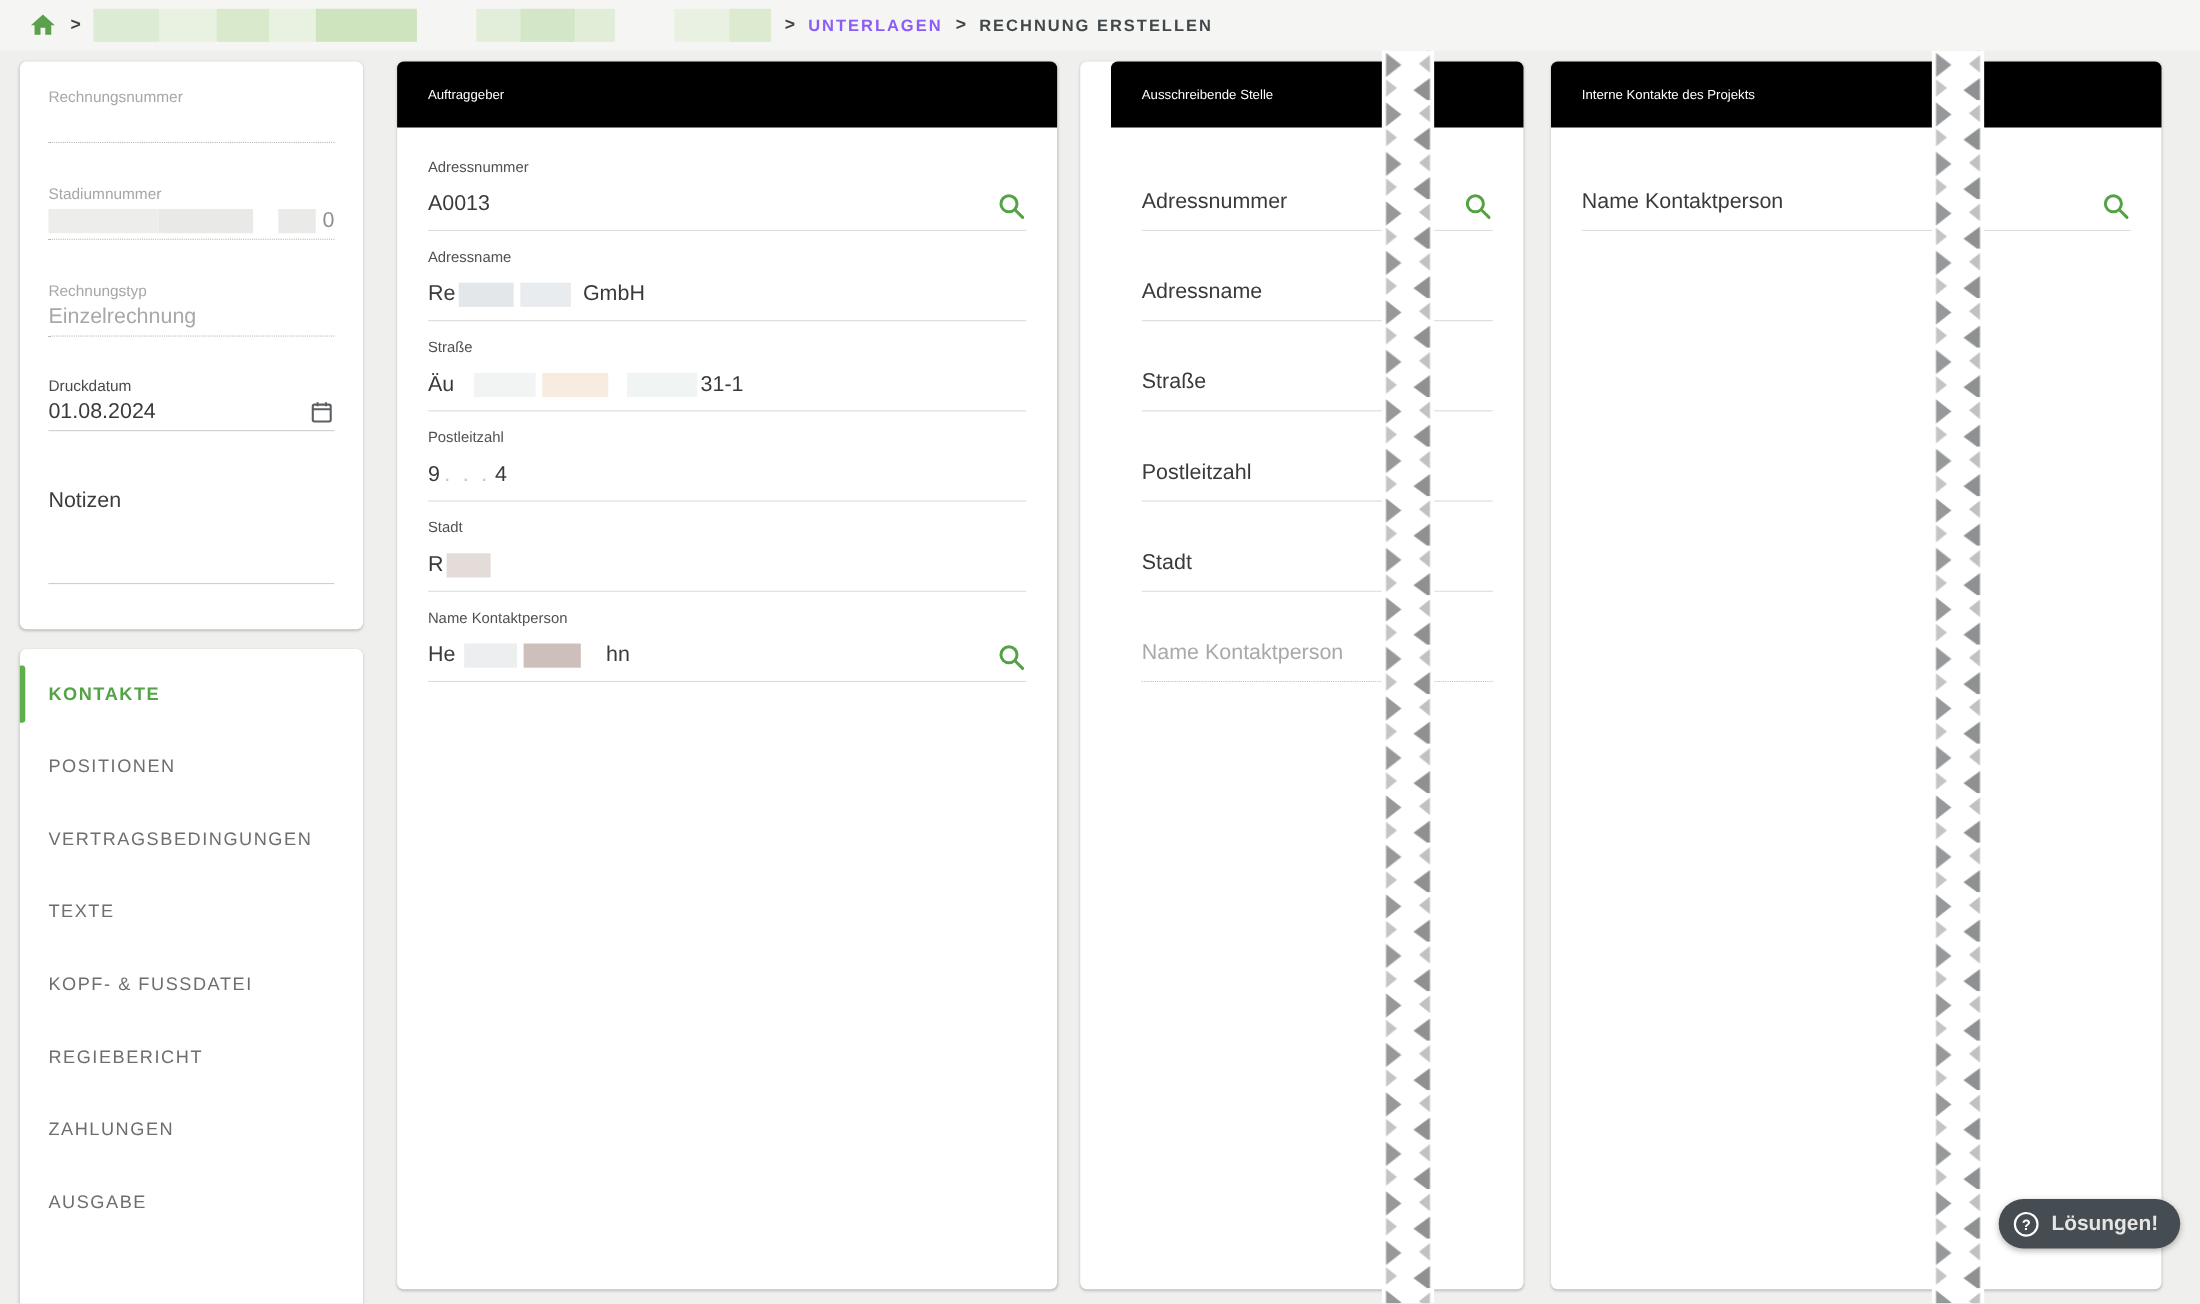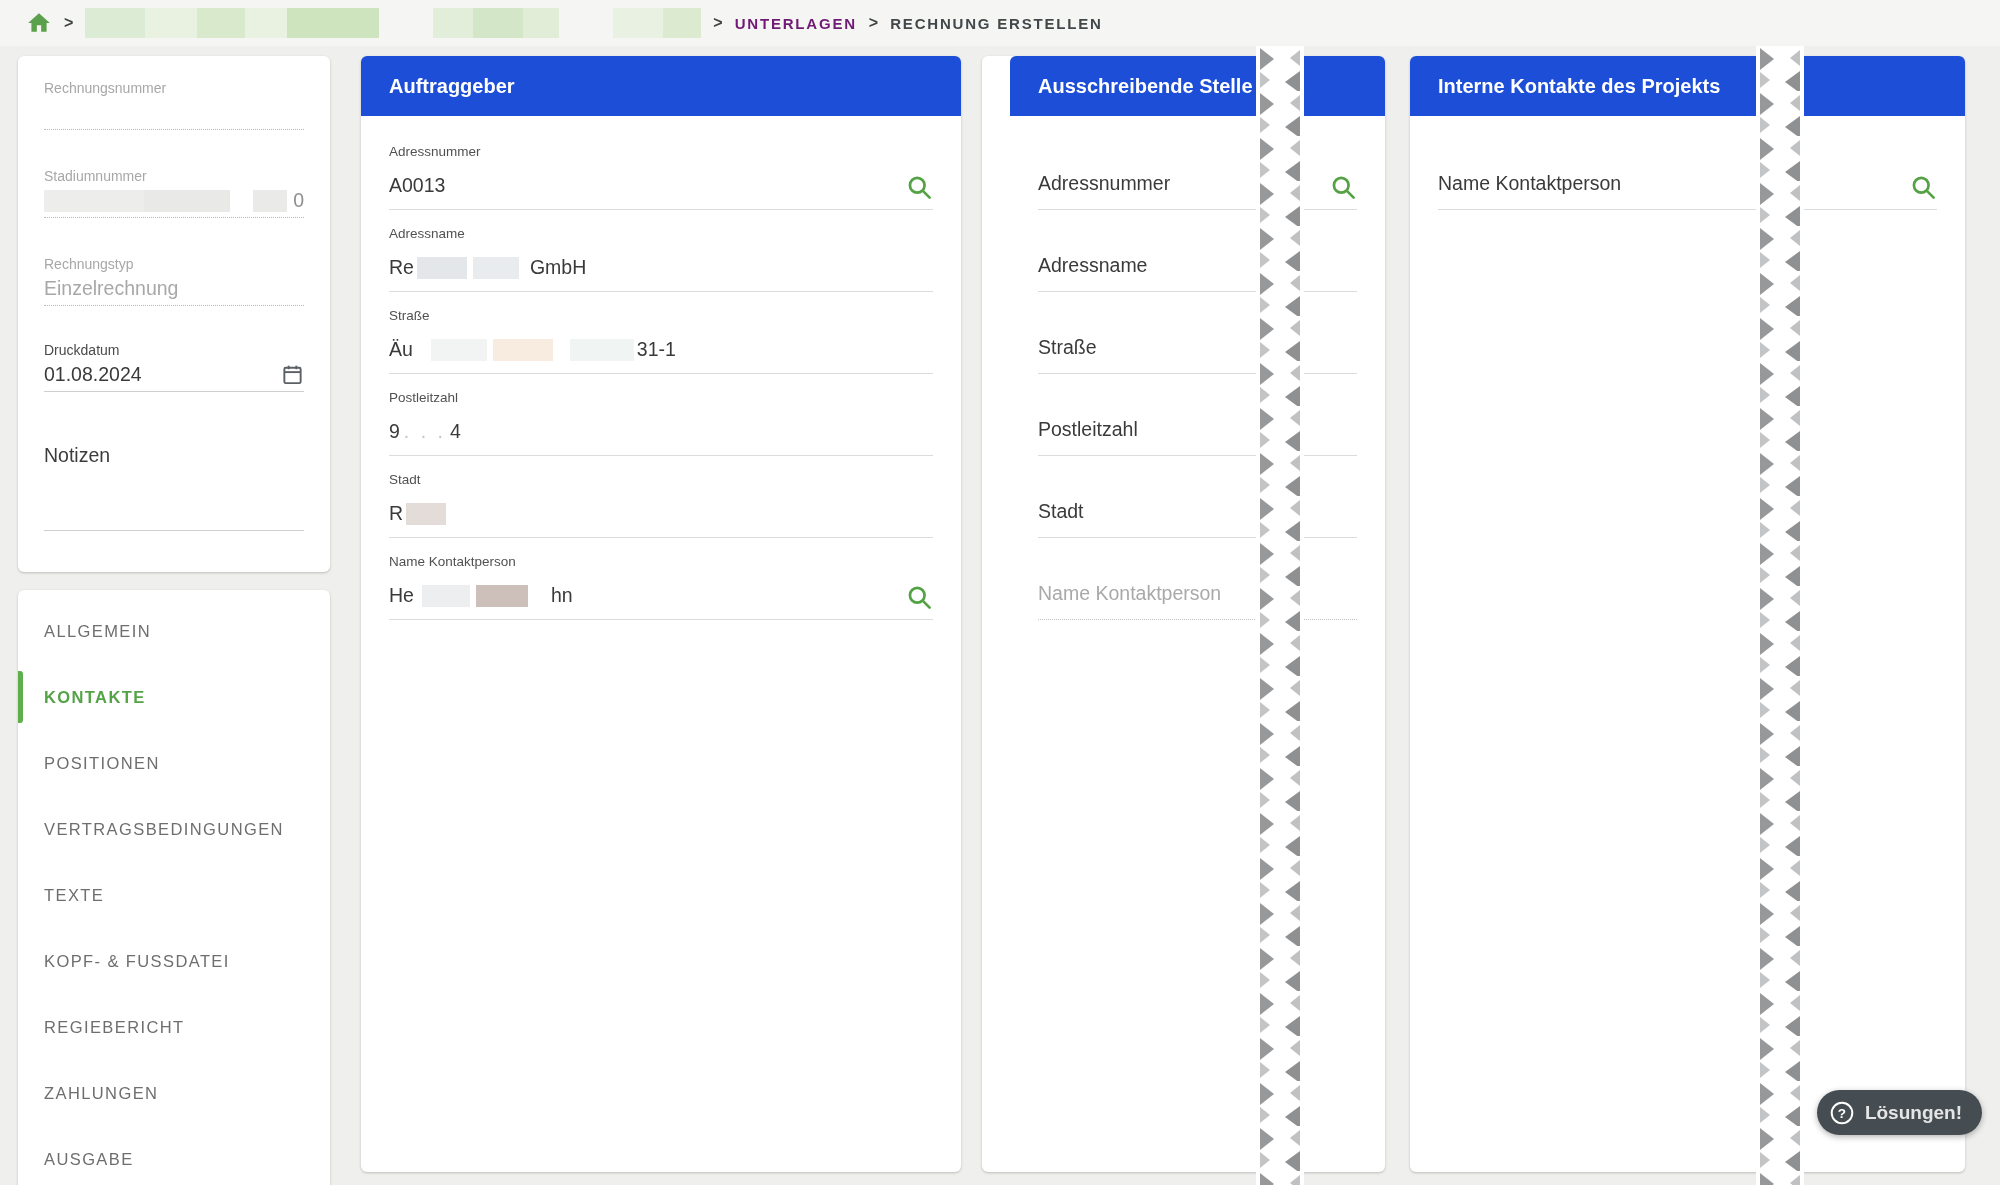--- a/index.html
+++ b/index.html
@@ -13,21 +13,21 @@
   }
 
   
   .topbar {
     position:absolute; left:0; top:0; width:2000px; height:46px;
     background:#f5f5f3;
     display:flex; align-items:center;
     padding-left:26px; gap:10px;
   }
   .bc-sep { font-size:16px; font-weight:700; color:#3f4446; margin:0 2px; }
-  .bc-link { font-size:15px; font-weight:700; letter-spacing:1.8px; color:#701a75; }
+  .bc-link { font-size:15px; font-weight:700; letter-spacing:1.8px; color:#8b5cf6; }
   .bc-current { font-size:15px; font-weight:700; letter-spacing:1.8px; color:#42484a; }
   .bc-block { height:30px; display:inline-block; }
   .bc-gap { width:34px; }
 
   
   .card {
     position:absolute; background:#fff; border-radius:6px;
     box-shadow:0 1px 3px rgba(0,0,0,.14), 0 1px 2px rgba(0,0,0,.08);
   }
 
@@ -58,23 +58,23 @@
     background:#5eae4b; border-radius:0 3px 3px 0;
   }
 
   
   .panel { position:absolute; top:56px; height:1116px; background:#fff; border-radius:6px;
            box-shadow:0 1px 3px rgba(0,0,0,.14), 0 1px 2px rgba(0,0,0,.08); }
   .panel-1 { left:361px; width:600px; }
   .panel-2 { left:982px; width:403px;padding-left:28px; }
   .panel-3 { left:1410px; width:555px; }
   .panel-header {
-    height:60px; background:#1d4ed8; border-radius:6px 6px 0 0;
+    height:60px; background:#000000; border-radius:6px 6px 0 0;
     display:flex; align-items:center; padding-left:28px;
-    color:#fff; font-size:20px; font-weight:700;
+    color:#fff; font-size:12px; font-weight:400;
   }
   .panel-body { padding:12px 28px 0 28px; }
 
   .frow { position:relative; height:82px; border-bottom:1px solid #dcdcdc; }
   .frow.dotted { border-bottom:1px dotted #bfbfbf; }
   .flabel { position:absolute; left:0; top:16px; font-size:13.5px; color:#515151; }
   .fvalue { position:absolute; left:0; bottom:12px; font-size:19.5px; color:#3a3a3a;
             display:flex; align-items:center; white-space:nowrap; }
   .fvalue .blk { margin:0 3px; }
   .ftext { position:absolute; left:0; bottom:14px; font-size:19.5px; color:#3a3a3a; }
@@ -169,21 +169,20 @@
 
   <div>
     <span class="notizen-label">Notizen</span>
     <div class="sf-line-solid" style="height:64px;">
       <span></span>
     </div>
   </div>
 </div>
 
 <div class="card card-nav">
-  <div class="nav-item">ALLGEMEIN</div>
   <div class="nav-item active">KONTAKTE</div>
   <div class="nav-item">POSITIONEN</div>
   <div class="nav-item">VERTRAGSBEDINGUNGEN</div>
   <div class="nav-item">TEXTE</div>
   <div class="nav-item">KOPF- &amp; FUßDATEI</div>
   <div class="nav-item">REGIEBERICHT</div>
   <div class="nav-item">ZAHLUNGEN</div>
   <div class="nav-item">AUSGABE</div>
 </div>
 

